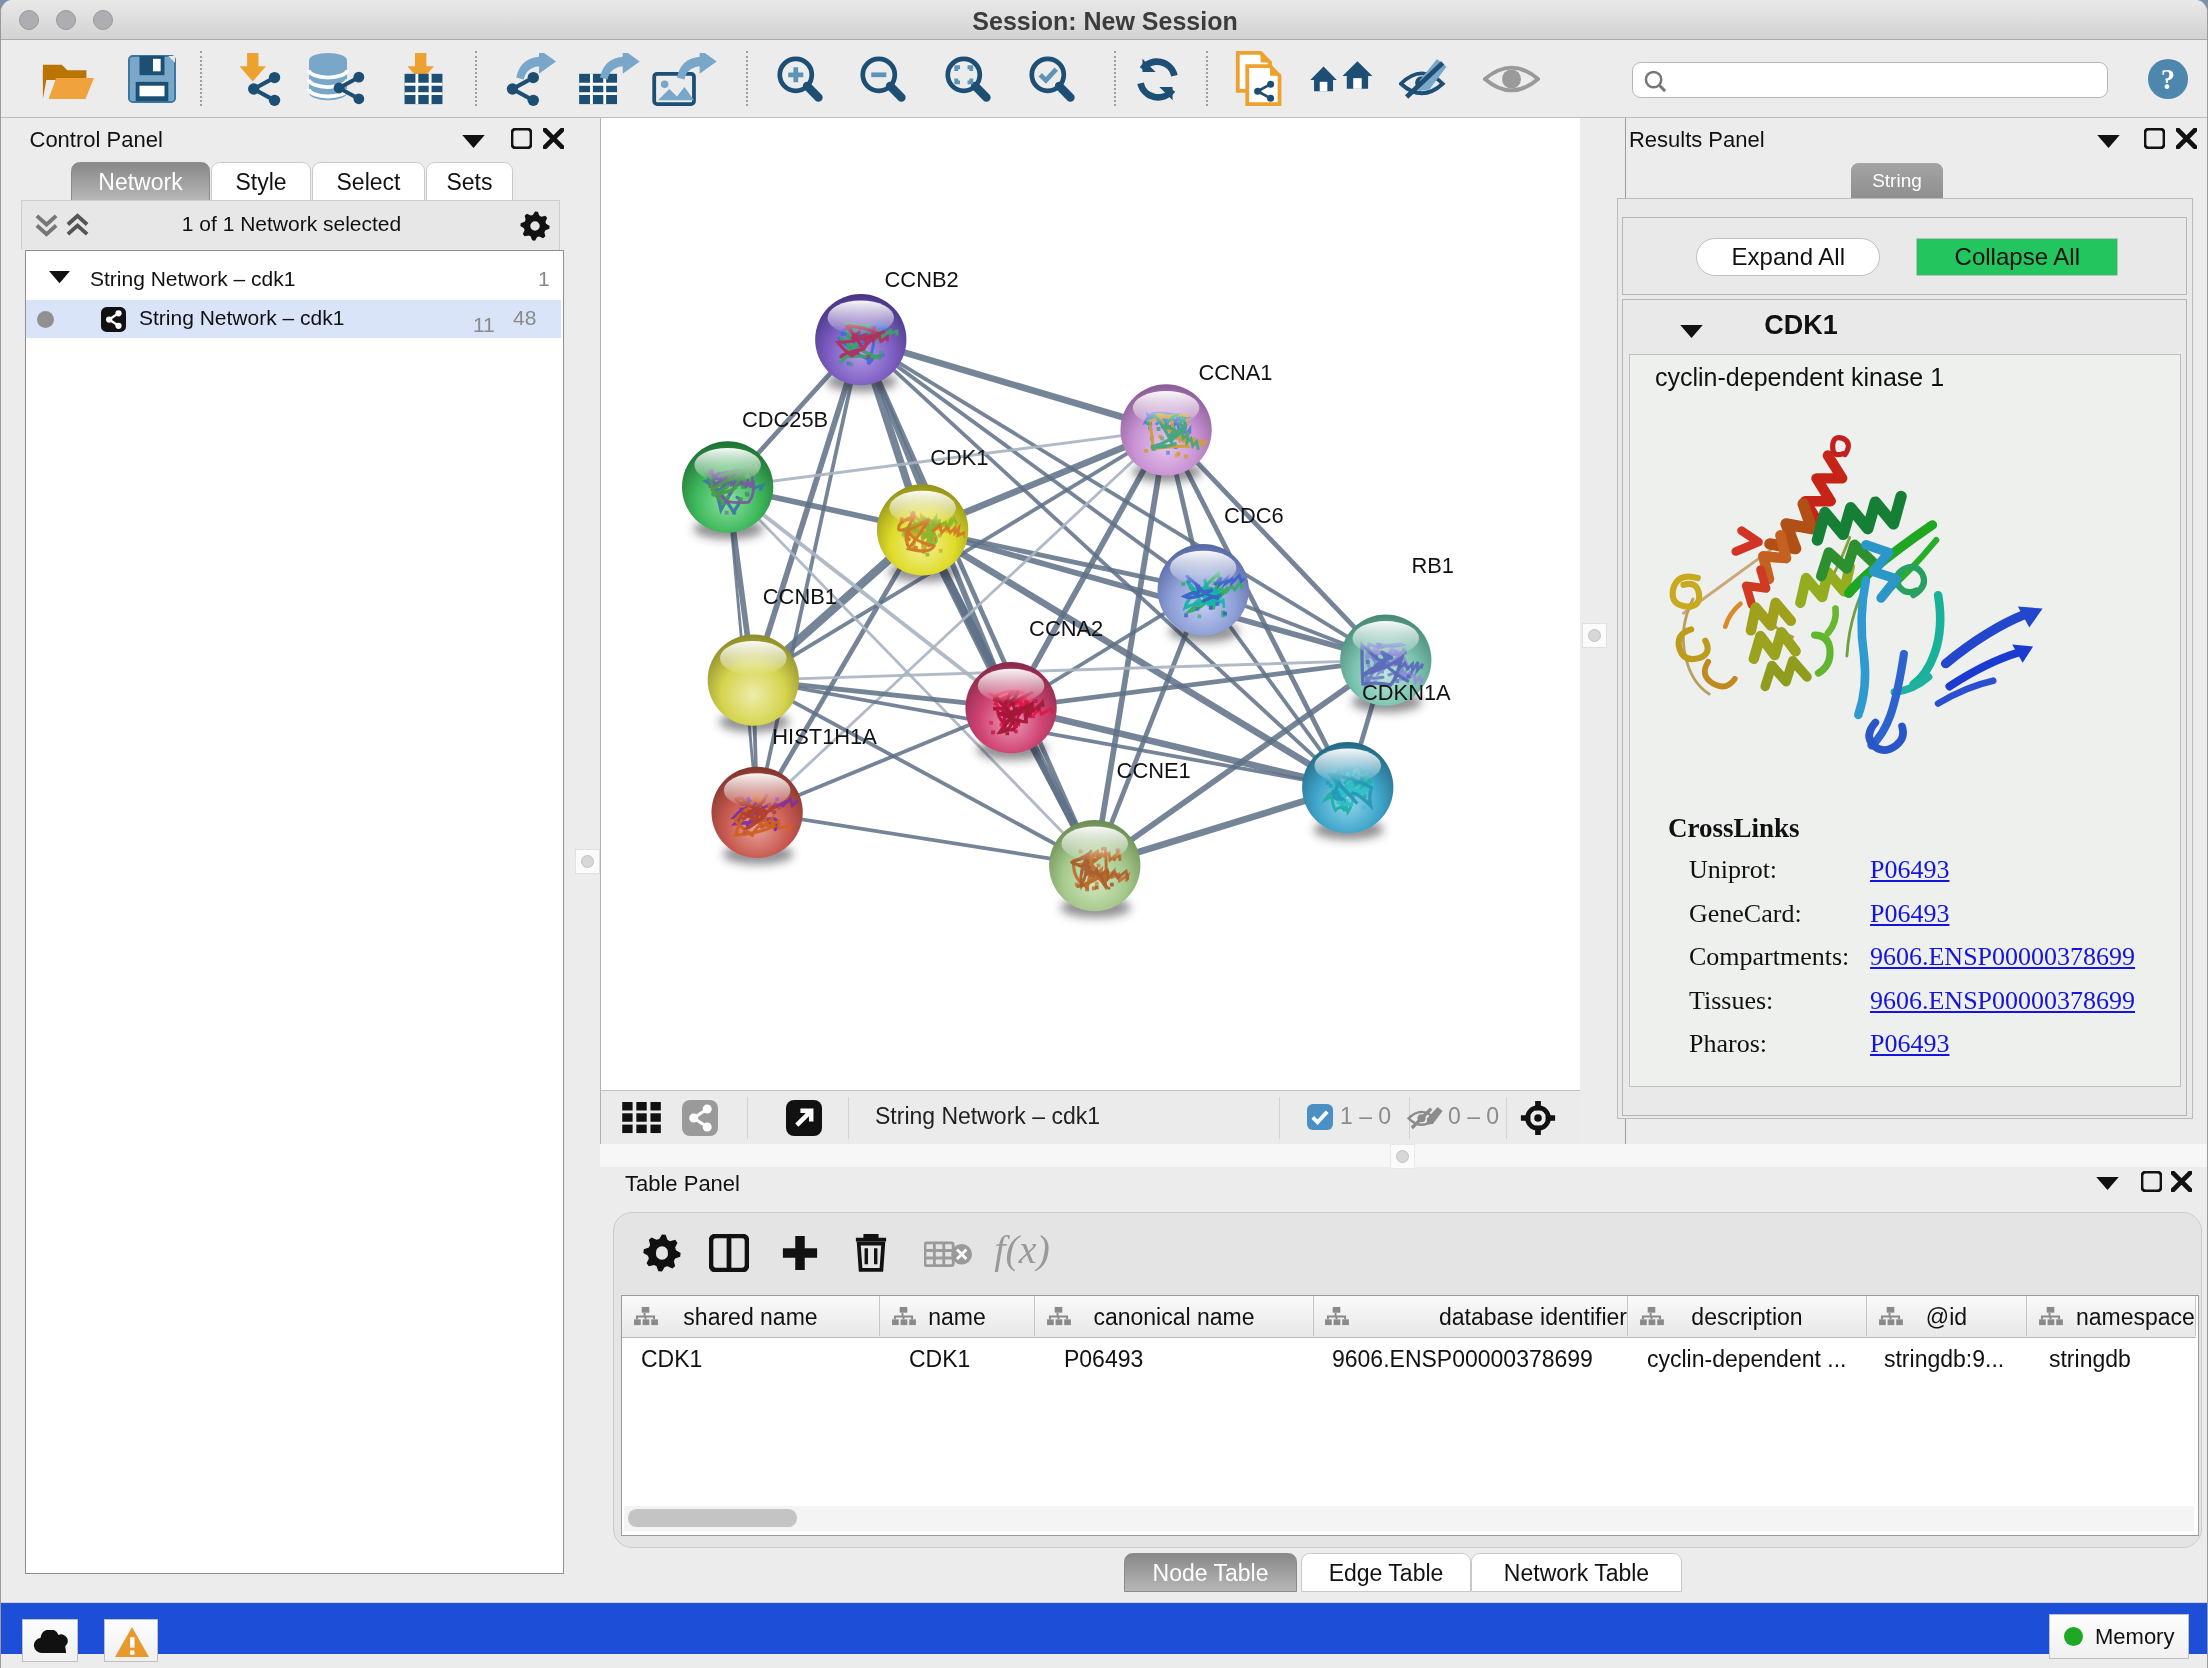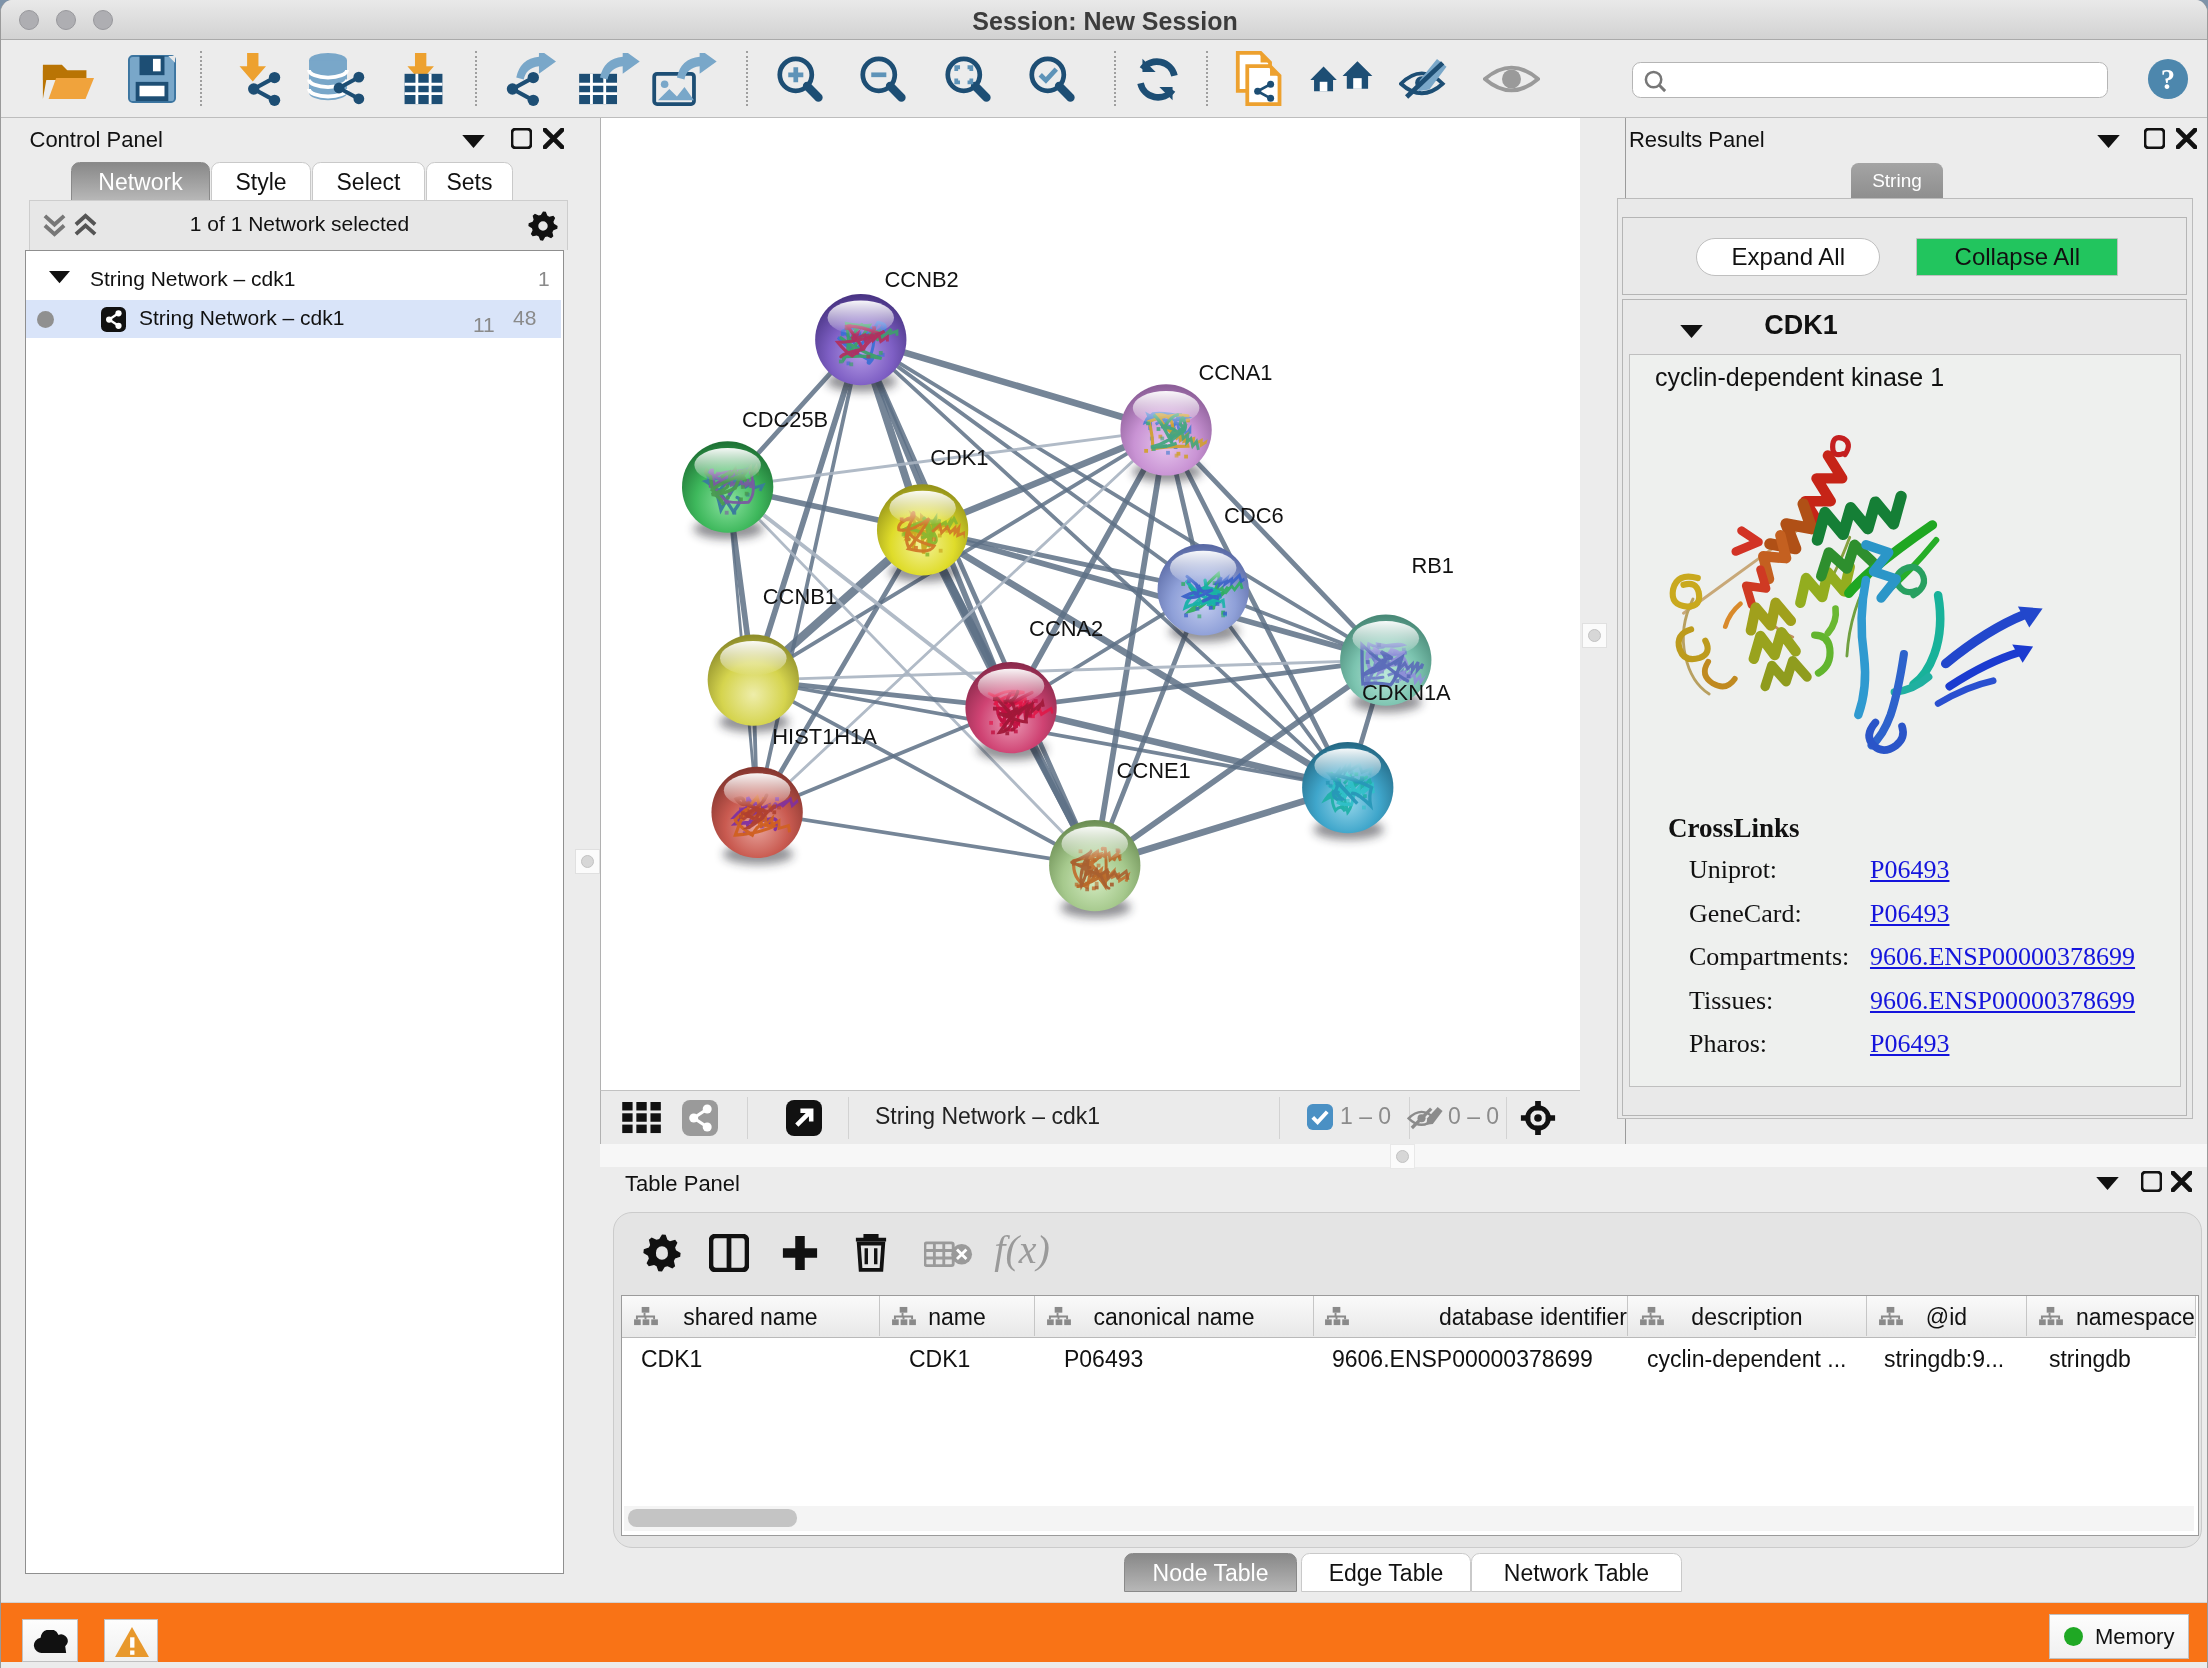--- a/index.html
+++ b/index.html
@@ -7,30 +7,30 @@
 #titlebar {position:absolute;left:0;top:0;width:2208px;height:40px;background:linear-gradient(#e9e9e9,#d2d2d2);border-bottom:1px solid #aaa}
 .tl {position:absolute;top:9.5px;width:20px;height:20px;border-radius:50%;background:#aeaeb2;border:1px solid #98989c}
 #title {position:absolute;top:6.7px;left:0;width:2208px;text-align:center;font-size:25px;font-weight:700;color:#3c3c3c}
 #toolbar {position:absolute;left:0;top:40px;width:2208px;height:78px;background:#ececec;border-bottom:1.9px solid #bdbdbd}
 .vsep {position:absolute;top:11.4px;height:55px;width:0;border-left:2.9px dotted #9f9f9f}
 #searchbox {position:absolute;left:1631px;top:22px;width:476px;height:36px;background:#fff;border:1.9px solid #b5b5b5;border-radius:8.6px}
 #cp {position:absolute;left:0;top:118px;width:599px;height:1484px;background:#ececec}
 .paneltitle {font-size:22px;color:#111}
 .tab {position:absolute;height:39px;background:#fff;border:1px solid #c9c9c9;border-radius:8.6px 8.6px 0 0;text-align:center;font-size:23px;color:#111;line-height:38px}
 .tabsel {background:linear-gradient(#888,#b7b7b7);color:#fff;border-color:#8a8a8a}
-#cp-bar {position:absolute;left:28px;top:82px;width:539px;height:50px;background:#e7e7e7;border:1px solid #cdcdcd;border-bottom:0}
+#cp-bar {position:absolute;left:20px;top:82px;width:539px;height:50px;background:#e7e7e7;border:1px solid #cdcdcd;border-bottom:0}
 #cp-tree {position:absolute;left:24px;top:132px;width:539px;height:1324px;background:#fff;border:1.9px solid #8f8f8f}
 .trow {position:absolute;left:0;width:535px;height:38px;font-size:21px;color:#111}
 #canvas {position:absolute;left:599px;top:118px;width:980px;height:972px;background:#fff;border-left:1.9px solid #b1b1b1}
 #canvasbar {position:absolute;left:599px;top:1090px;width:980px;height:54px;background:#ebebeb;border-left:1.9px solid #b1b1b1;border-top:1.9px solid #c2c2c2}
 .cbsep {position:absolute;top:5.7px;height:42px;width:0;border-left:1.9px solid #d2d2d2}
 #rsplit {position:absolute;left:1579px;top:118px;width:45px;height:1029px;background:#ececec}
 #results {position:absolute;left:1624px;top:118px;width:585px;height:1028px;background:#ececec;border-left:1.9px solid #9b9b9b}
 #tpanel {position:absolute;left:599px;top:1144px;width:1609px;height:457px;background:#ececec}
-#statusbar {position:absolute;left:0;top:1602px;width:2208px;height:60px;background:#f97316;border-top:1.9px solid #d2d2d2}
+#statusbar {position:absolute;left:0;top:1602px;width:2208px;height:52px;background:#1d4ed8;border-top:1.9px solid #d2d2d2}
 .sbtn {position:absolute;background:linear-gradient(#fdfdfd,#f0f0f0);border:1.9px solid #c0c0c0}
 .serif {font-family:"Liberation Serif",serif}
 a.lnk {color:#1414dc;text-decoration:underline}
 </style></head><body>
 <div id="win">
   <div id="titlebar">
     <div class="tl" style="left:18px"></div>
       <div class="tl" style="left:55px"></div>
       <div class="tl" style="left:92px"></div>
     <div id="title">Session: New Session</div>

